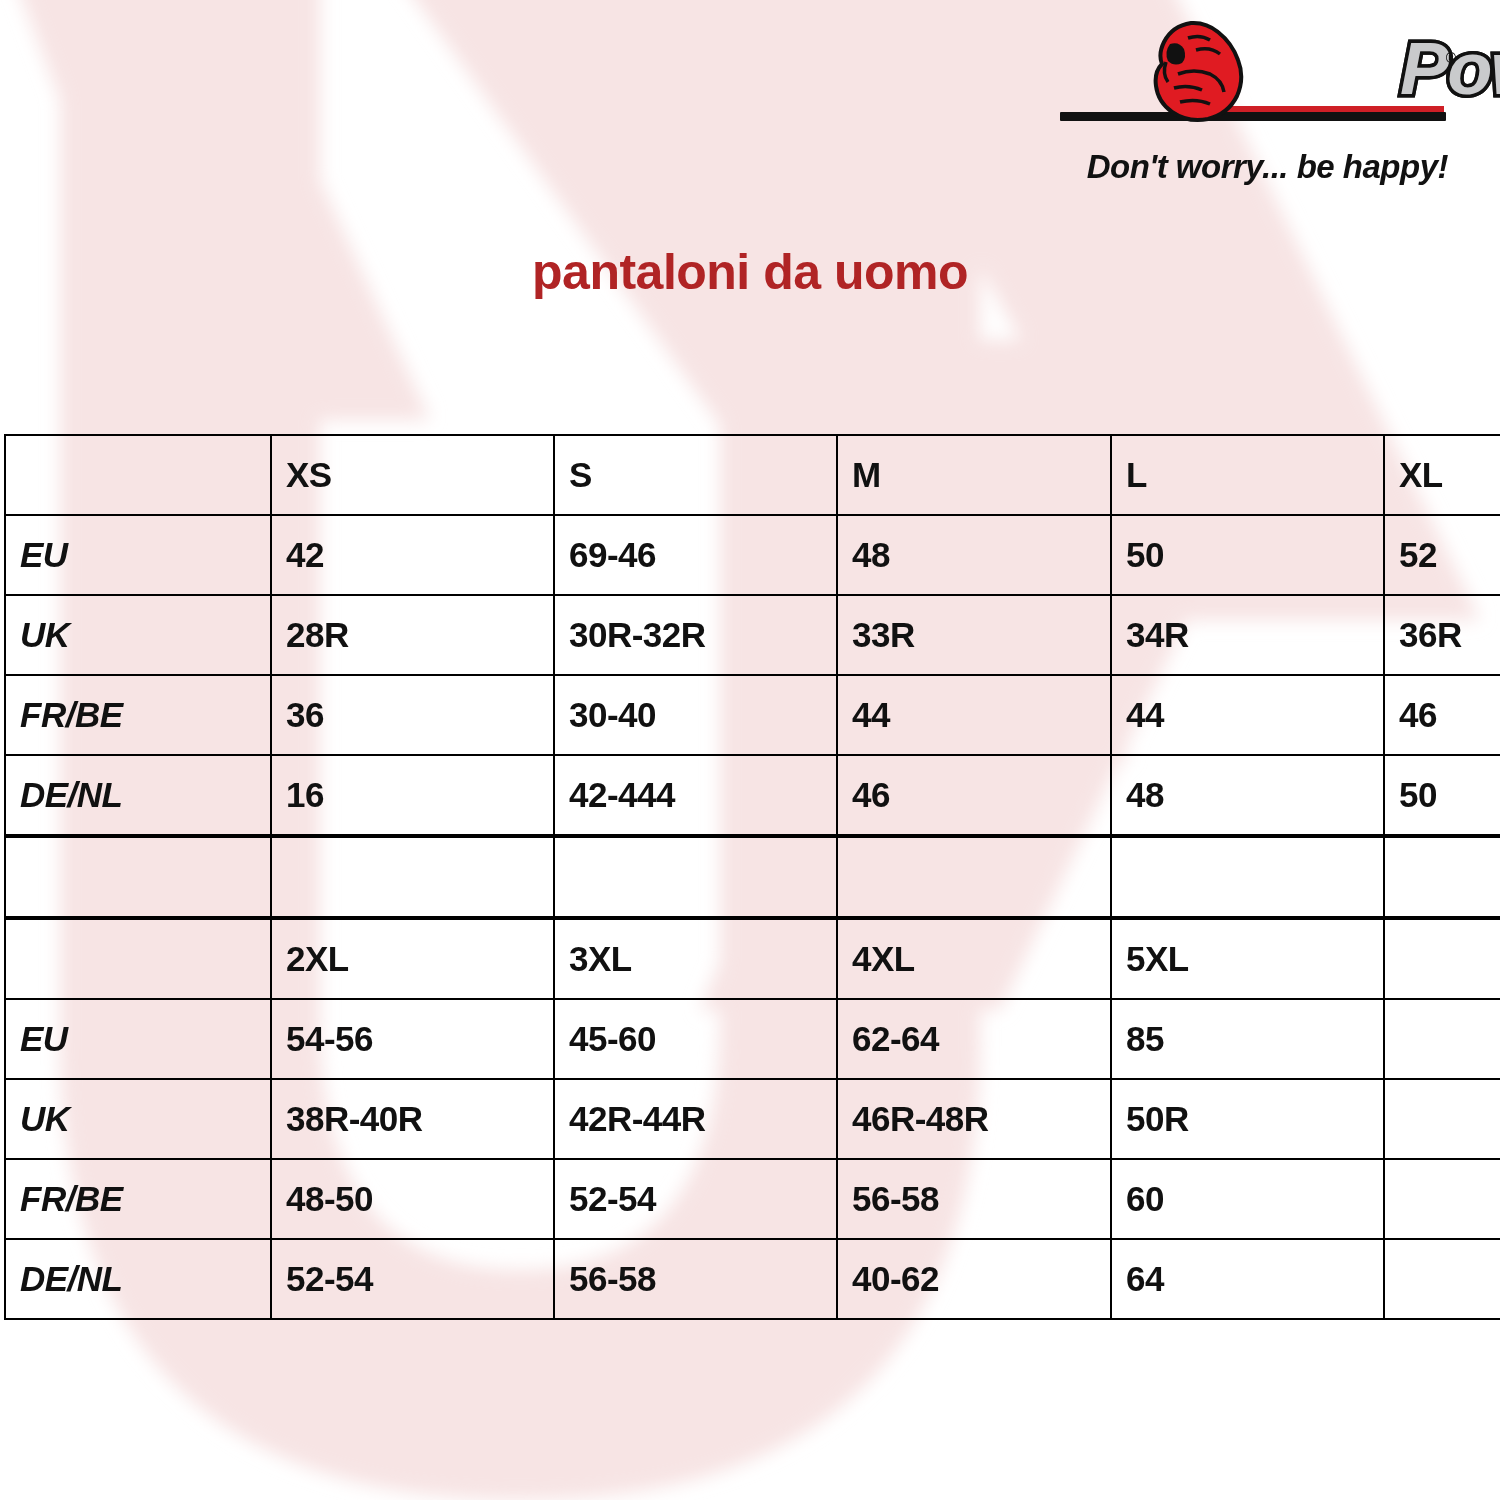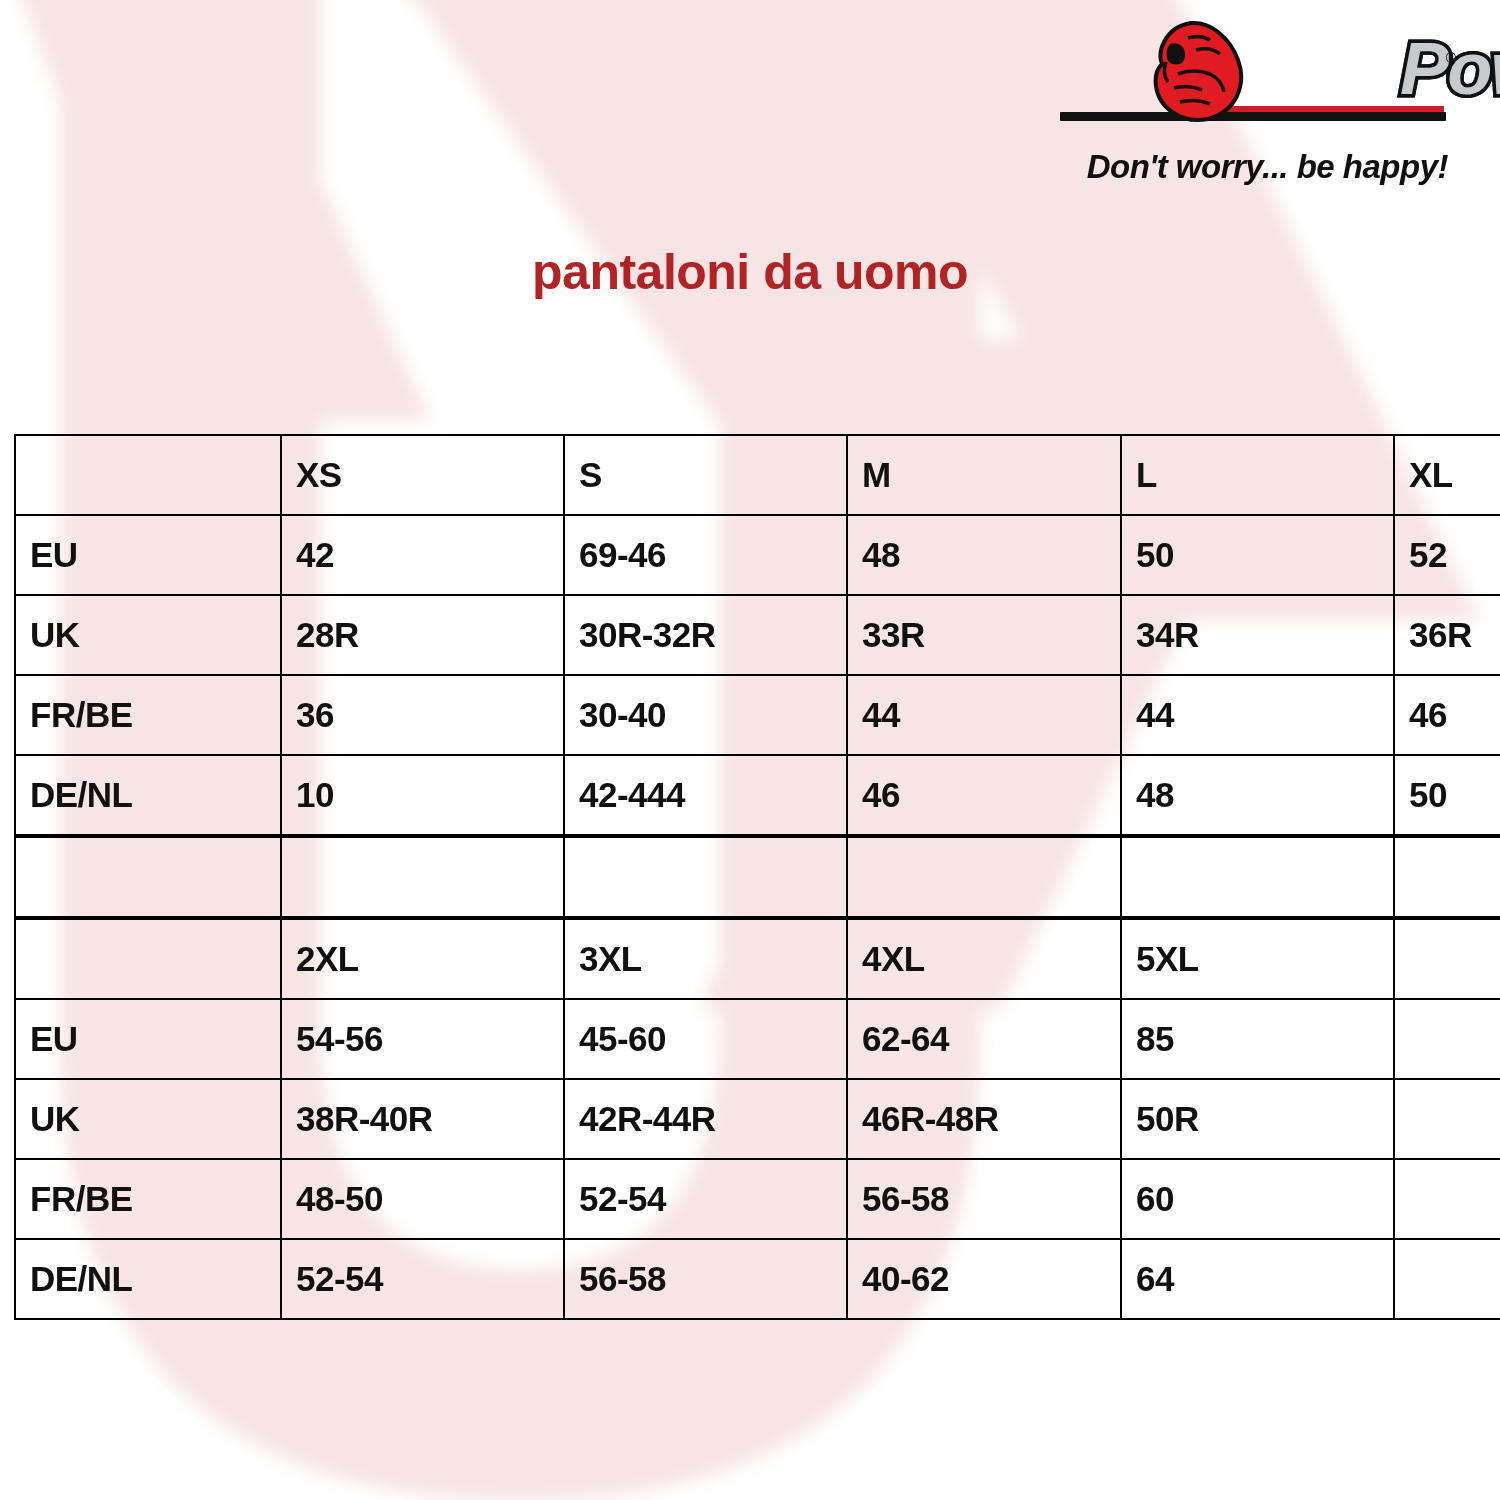--- a/index.html
+++ b/index.html
@@ -112,21 +112,21 @@
     font-size: 50px;
     line-height: 68px;
     text-align: center;
     letter-spacing: -0.5px;
   }
   #page-title .line2 { display: block; }
 
   
   #size-table-wrap {
     position: absolute;
-    left: 14px;
+    left: 4px;
     top: 434px;
     width: 1473px;
     z-index: 2;
   }
   table.size-table {
     border-collapse: collapse;
     width: 1473px;
     table-layout: fixed;
   }
   table.size-table td {
@@ -136,21 +136,21 @@
     vertical-align: middle;
     font-family: "Liberation Sans", sans-serif;
     font-weight: bold;
     font-size: 35px;
     color: #111111;
     background: transparent;
     letter-spacing: -0.5px;
     white-space: nowrap;
     overflow: hidden;
   }
-  td.lbl-col  { width: 236px; color: #b02425; }
+  td.lbl-col  { width: 236px; color: #b02425; font-style: italic; }
   td.c1 { width: 253px; }
   td.c2 { width: 253px; }
   td.c3 { width: 244px; }
   td.c4 { width: 243px; }
   td.c5 { width: 244px; }
 
   td.hdr { color: #1b5aa6; }
   tr.spacer-row td { height: 78px; }
   tr.spacer-row td { border-top-width: 4px; border-bottom-width: 4px; }
 </style>
@@ -245,21 +245,21 @@
       <tr>
         <td class="lbl-col">FR/BE</td>
         <td class="c1">36</td>
         <td class="c2">30-40</td>
         <td class="c3">44</td>
         <td class="c4">44</td>
         <td class="c5">46</td>
       </tr>
       <tr>
         <td class="lbl-col">DE/NL</td>
-        <td class="c1">10</td>
+        <td class="c1">16</td>
         <td class="c2">42-444</td>
         <td class="c3">46</td>
         <td class="c4">48</td>
         <td class="c5">50</td>
       </tr>
 
       <tr class="spacer-row">
         <td class="lbl-col"></td>
         <td class="c1"></td>
         <td class="c2"></td>

